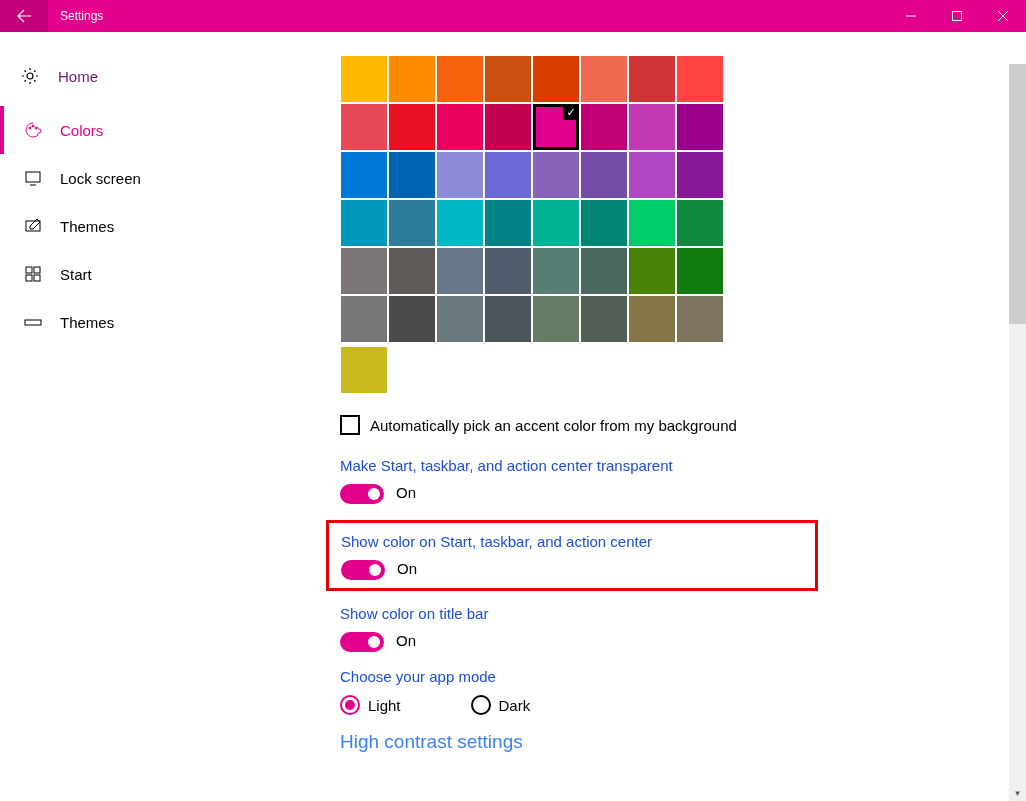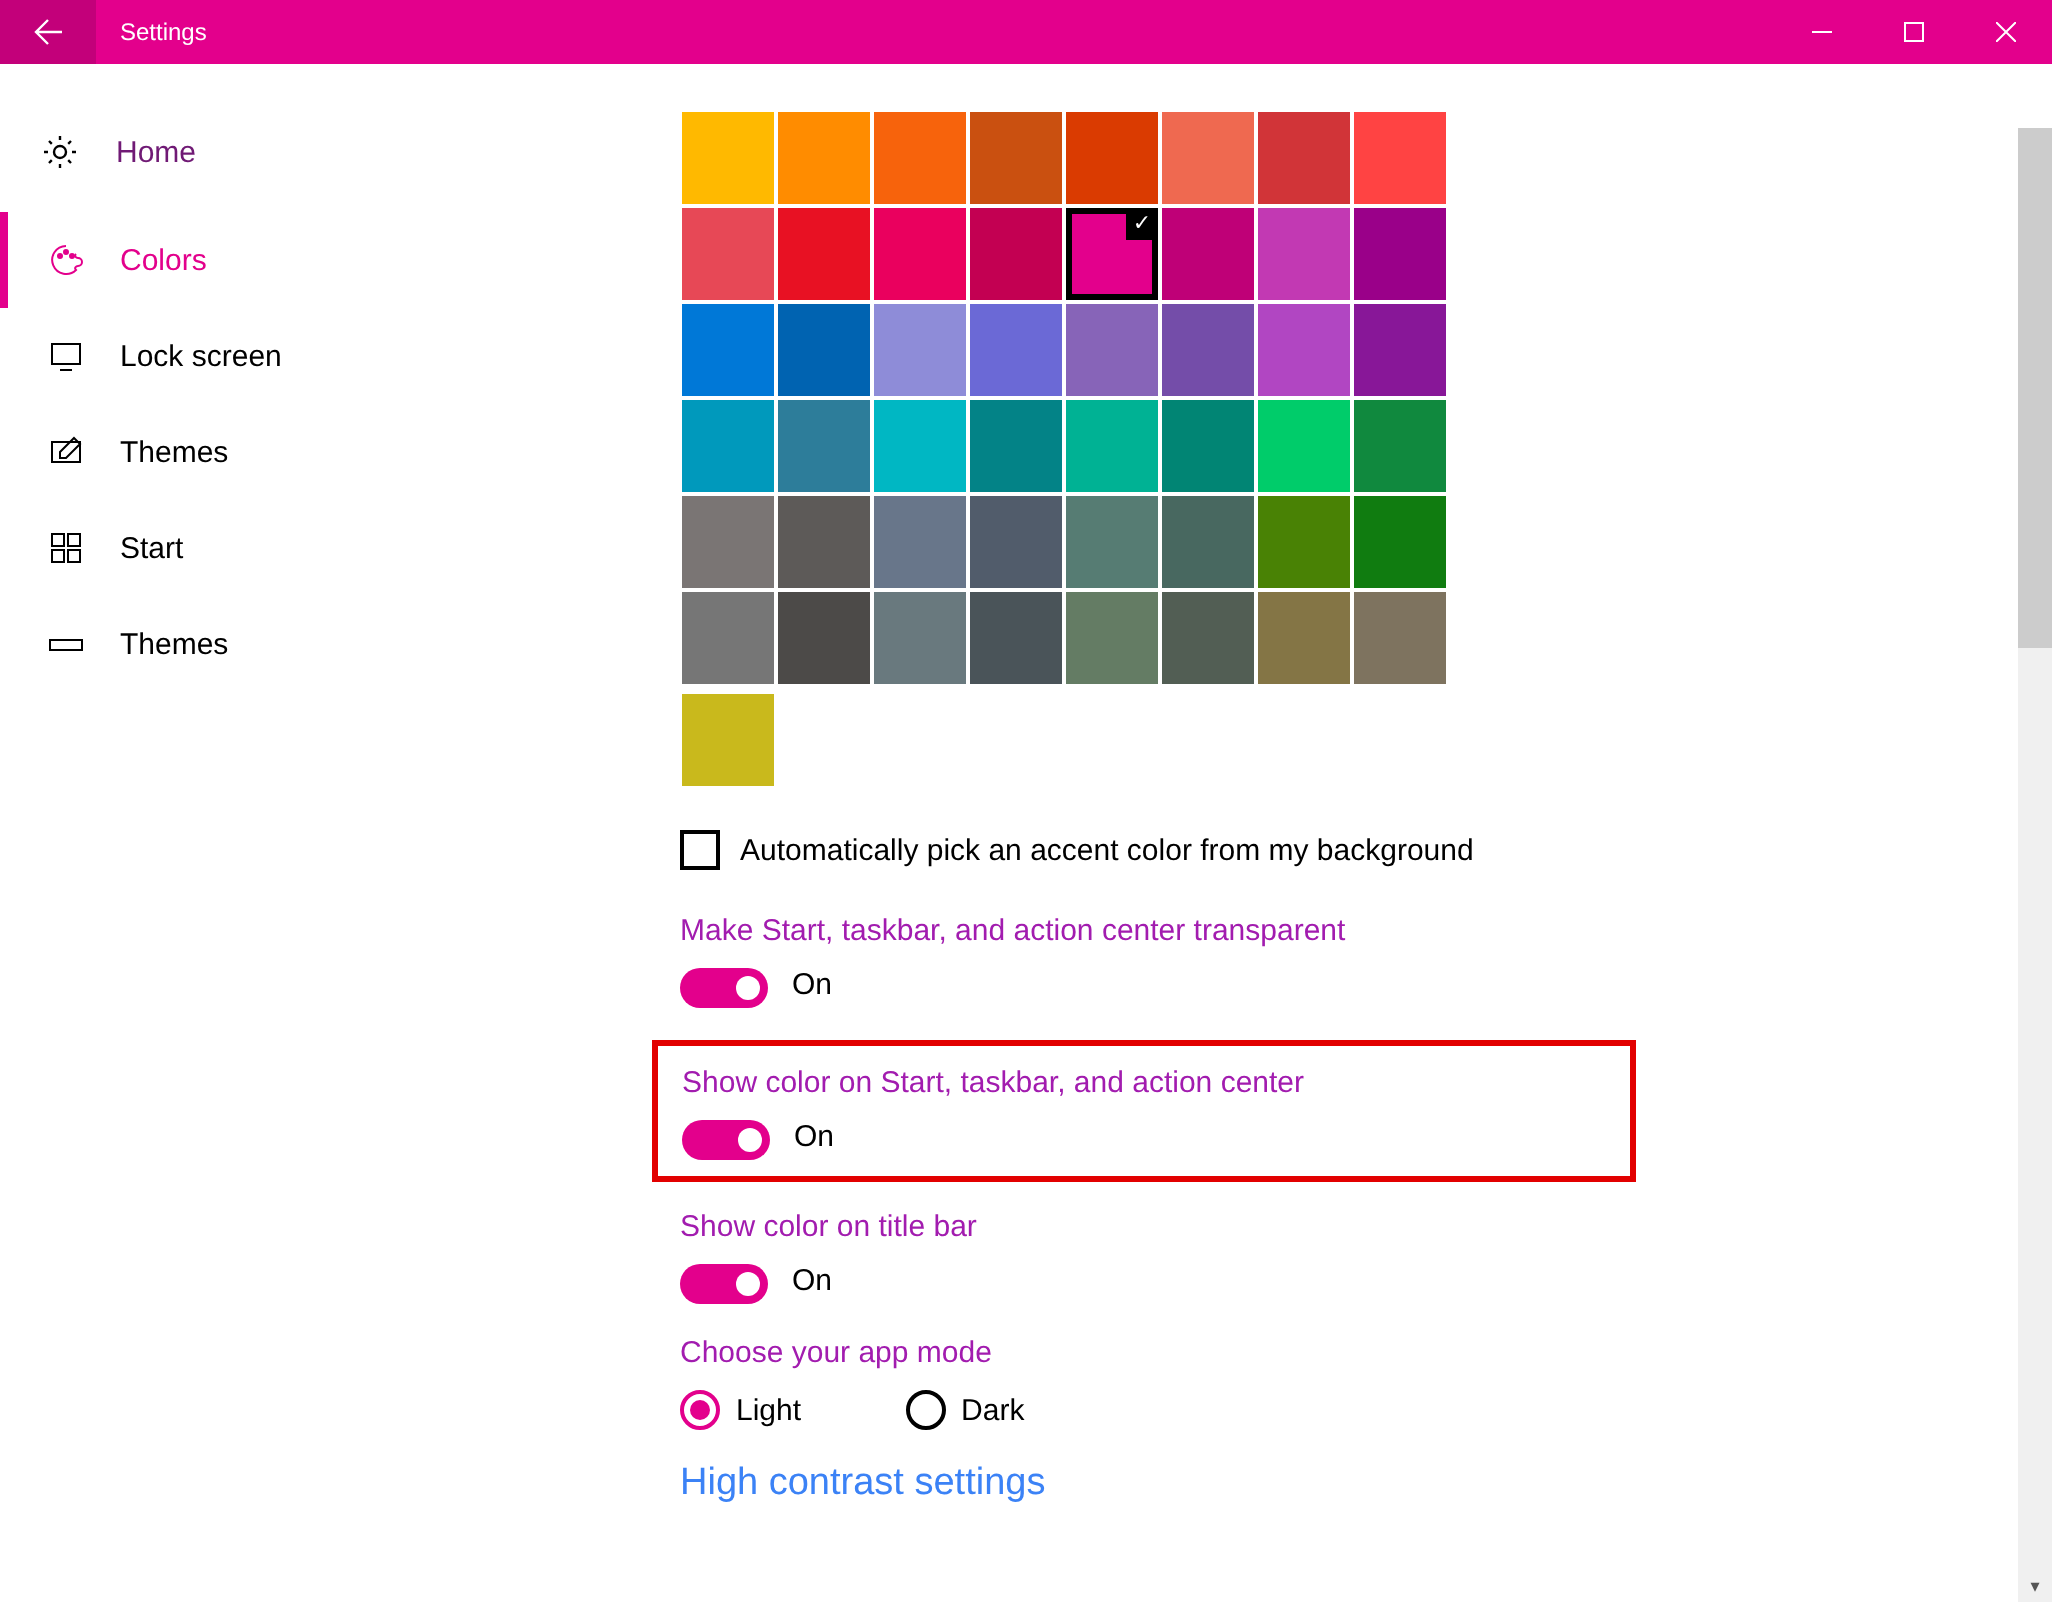--- a/index.html
+++ b/index.html
@@ -28,28 +28,28 @@
 .sectitle{font-size:20px;color:#000;margin-bottom:8px}
 .grid{display:flex;flex-wrap:wrap;width:384px;margin-bottom:4px}
 .sw{width:46px;height:46px;margin:1px;position:relative}
 .sw.sel{outline:3px solid #000;outline-offset:-3px}
 .sw.sel::after{content:"✓";position:absolute;top:0;right:0;width:16px;height:16px;background:#000;color:#fff;font-size:11px;text-align:center;line-height:16px}
 .extra{width:46px;height:46px;margin:1px;background:#c9b91c;margin-bottom:22px}
 .chkrow{display:flex;align-items:center;margin-bottom:22px}
 .chkbox{width:20px;height:20px;border:2px solid #000;margin-right:10px}
 .chklbl{font-size:15px;color:#000}
 .setting{margin-bottom:16px}
-.setlbl{font-size:15px;color:#a21caf;margin-bottom:10px}
+.setlbl{font-size:15px;color:#1d4ed8;margin-bottom:10px}
 .toggle{display:flex;align-items:flex-start}
 .track{width:44px;height:20px;border-radius:10px;background:#e3008c;position:relative;margin-right:12px}
 .thumb{width:12px;height:12px;border-radius:50%;background:#fff;position:absolute;right:4px;top:4px}
 .tlbl{font-size:15px}
 .highlight{border:3px solid #e20000;padding:10px 12px 8px 12px;margin-left:-14px;margin-bottom:14px;width:492px}
 .highlight .setlbl{margin-bottom:10px}
-.radios{display:flex;gap:52px;margin-top:6px;margin-bottom:14px}
+.radios{display:flex;gap:70px;margin-top:6px;margin-bottom:14px}
 .radio{display:flex;align-items:center}
 .rcirc{width:20px;height:20px;border:2px solid #000;border-radius:50%;margin-right:8px;display:flex;align-items:center;justify-content:center}
 .rcirc.on{border-color:#e3008c}
 .rdot{width:10px;height:10px;border-radius:50%;background:#e3008c}
 .rlbl{font-size:15px}
 .link{color:#3b82f6;font-size:19px}
 .scrollbar{position:absolute;right:0;top:32px;bottom:0;width:17px;background:#f0f0f0}
 .scrollthumb{position:absolute;top:0;width:17px;height:260px;background:#ccc}
 .scrollbtn{position:absolute;width:17px;height:17px;display:flex;align-items:center;justify-content:center;font-size:9px;color:#555}
 .scrollbtn.bot{bottom:0}

